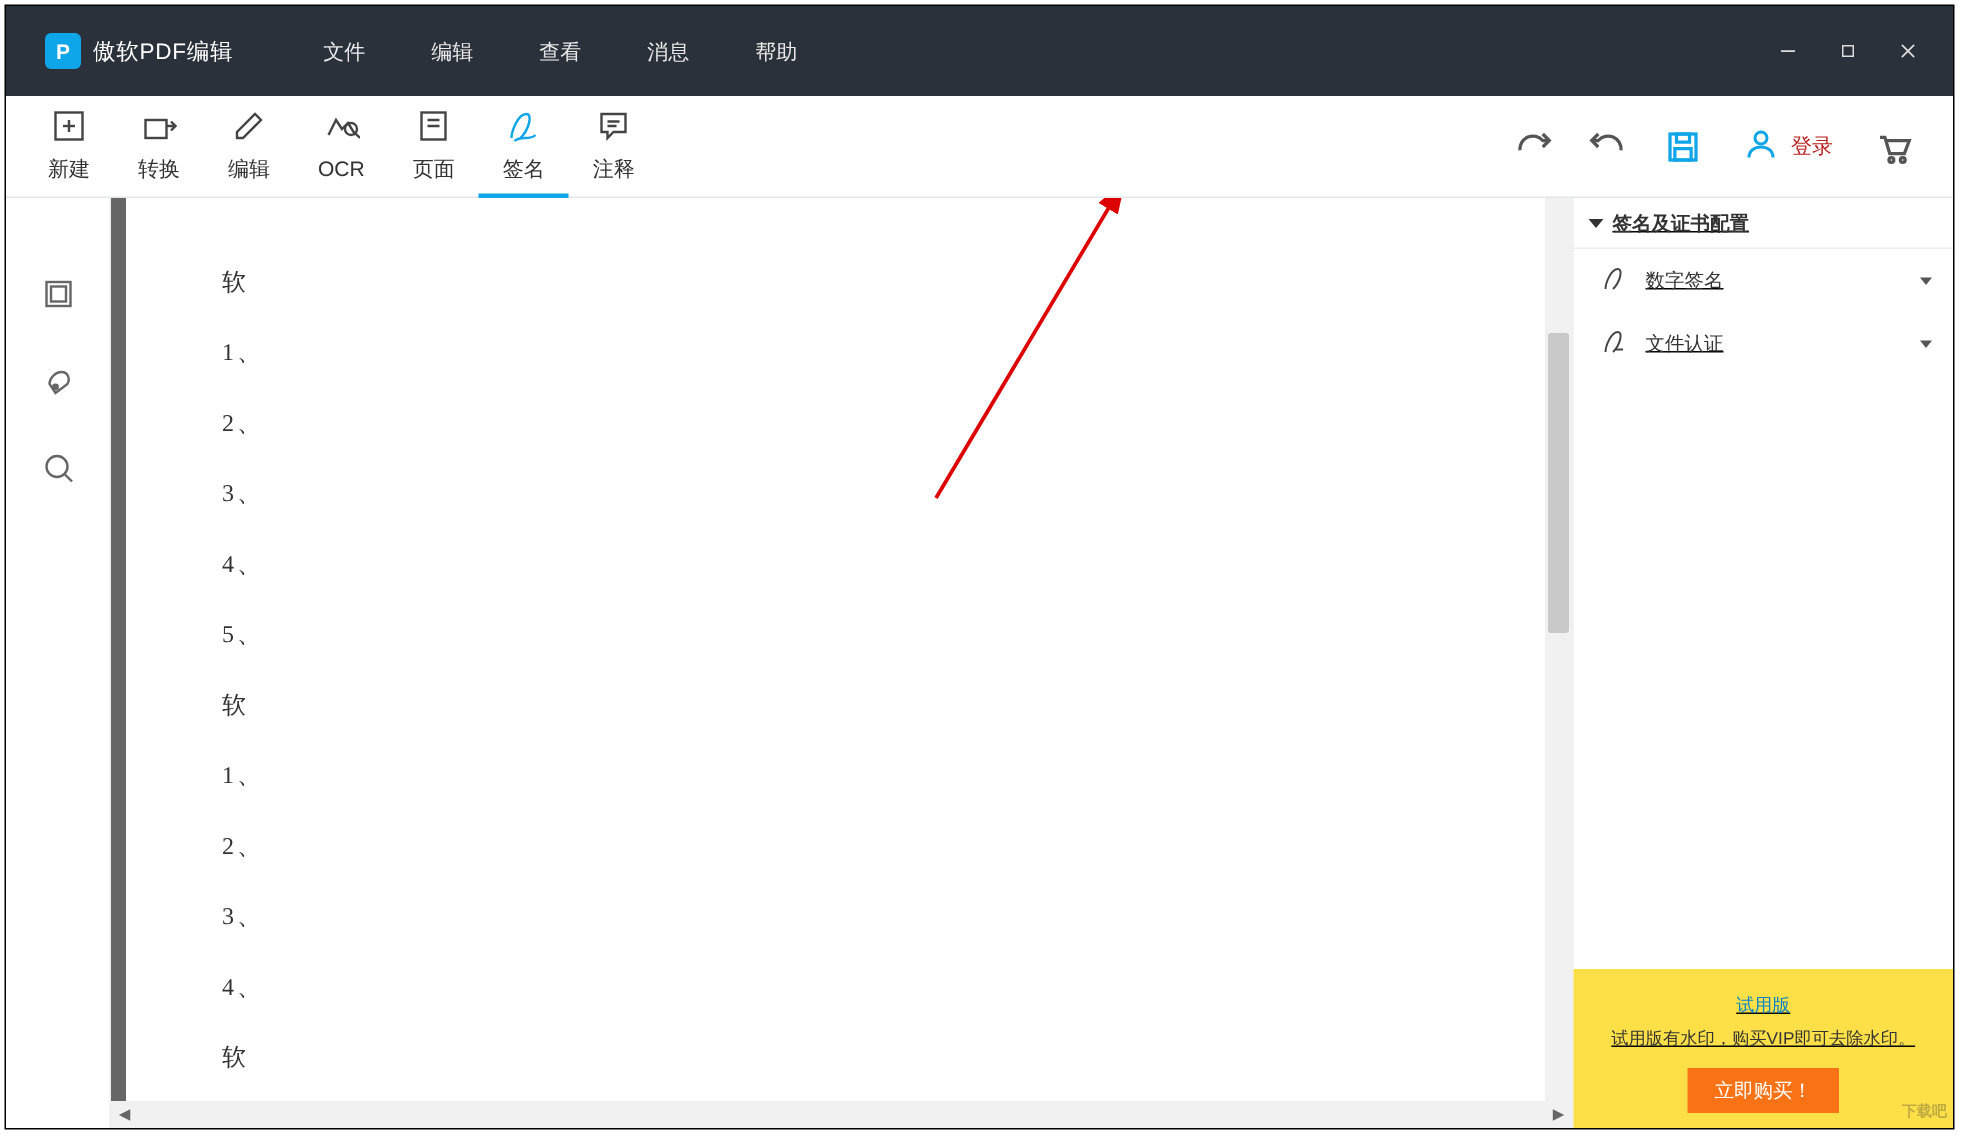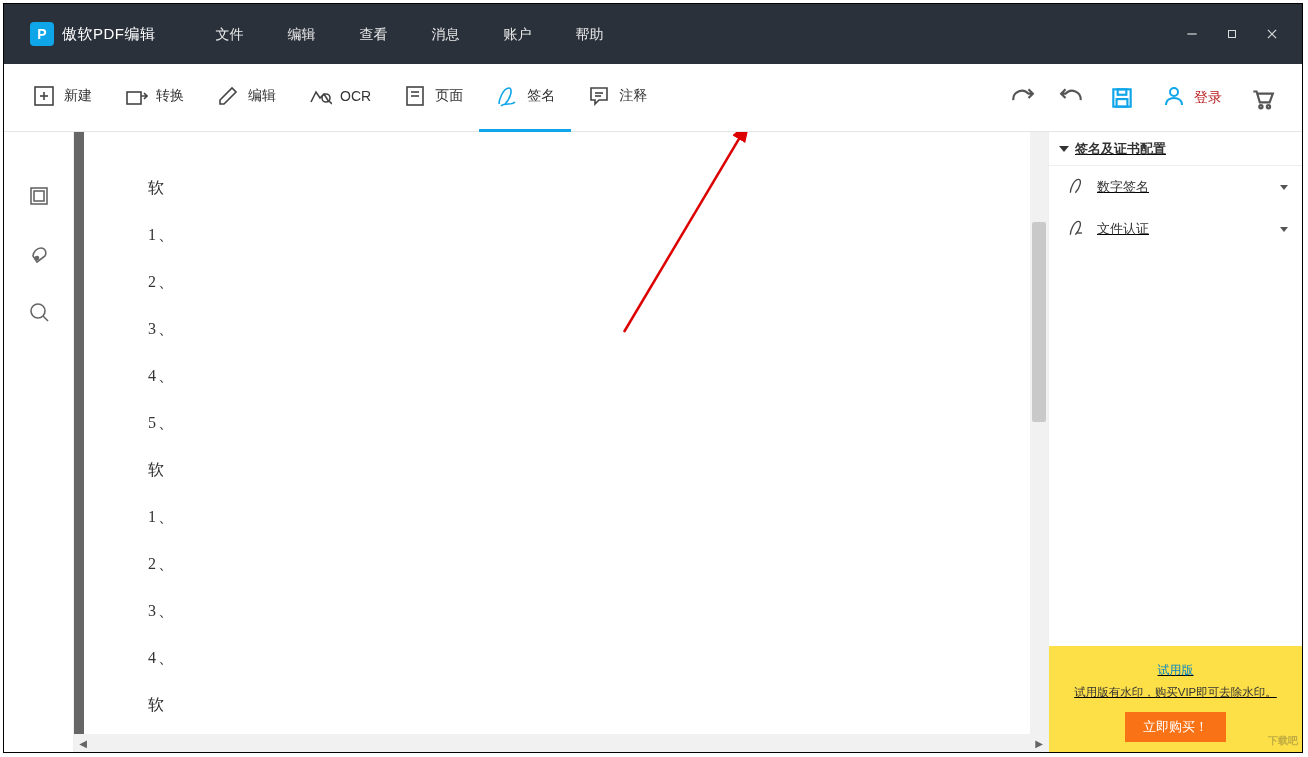--- a/index.html
+++ b/index.html
@@ -12,21 +12,21 @@
   .logo-block { display: flex; align-items: center; gap: 8px; padding: 0 14px 0 26px; }
   .logo-ico { width: 24px; height: 24px; background: #0ea5e9; border-radius: 4px; display: flex; align-items: center; justify-content: center; color: #fff; font-weight: bold; font-size: 14px; }
   .app-title { font-size: 15px; font-weight: 400; letter-spacing: 0.5px; }
   .menu { display: flex; gap: 0; margin-left: 24px; }
   .menu-item { padding: 0 22px; font-size: 14px; color: #eaeaea; cursor: pointer; line-height: 60px; }
   .win-controls { margin-left: auto; display: flex; align-items: center; gap: 0; padding-right: 10px; }
   .wc-btn { width: 40px; height: 40px; display: flex; align-items: center; justify-content: center; color: #dcdcdc; cursor: pointer; }
 
   
   .toolbar { height: 68px; background: #fff; border-bottom: 1px solid #e4e6e8; display: flex; align-items: center; padding: 0 12px; gap: 0; }
-  .tool-btn { display: flex; flex-direction: row; align-items: center; gap: 8px; padding: 8px 16px; color: #333; font-size: 14px; cursor: pointer; position: relative; border-bottom: 3px solid transparent; height: 68px; }
+  .tool-btn { display: flex; flex-direction: column; align-items: center; gap: 8px; padding: 8px 16px; color: #333; font-size: 14px; cursor: pointer; position: relative; border-bottom: 3px solid transparent; height: 68px; }
   .tool-btn.active { border-bottom: 3px solid #0ea5e9; }
   .tool-ico { width: 24px; height: 24px; display: flex; align-items: center; justify-content: center; color: #555; }
   .tool-ico svg { width: 24px; height: 24px; stroke: #444; fill: none; stroke-width: 1.6; }
   .toolbar-spacer { flex: 1; }
   .toolbar-right { display: flex; align-items: center; gap: 14px; padding-right: 10px; }
   .tr-btn { width: 36px; height: 36px; display: flex; align-items: center; justify-content: center; cursor: pointer; }
   .tr-btn svg { width: 26px; height: 26px; stroke: #555; fill: none; stroke-width: 2; }
   .tr-btn.blue svg { stroke: #0ea5e9; }
   .login-btn { display: flex; align-items: center; gap: 8px; color: #b91c1c; font-size: 14px; cursor: pointer; padding: 6px 8px; }
   .login-btn svg { stroke: #0ea5e9; width: 24px; height: 24px; fill: none; stroke-width: 2; }
@@ -75,21 +75,20 @@
   <div class="titlebar">
     <div class="logo-block">
       <div class="logo-ico">P</div>
       <div class="app-title">傲软PDF编辑</div>
     </div>
     <div class="menu">
       <div class="menu-item">文件</div>
       <div class="menu-item">编辑</div>
       <div class="menu-item">查看</div>
       <div class="menu-item">消息</div>
-      <div class="menu-item">账户</div>
       <div class="menu-item">帮助</div>
     </div>
     <div class="win-controls">
       <div class="wc-btn">
           <svg viewBox="0 0 24 24" width="14" height="14">
             <line x1="4" y1="12" x2="20" y2="12" stroke="#dcdcdc" stroke-width="2"></line>
           </svg>
         </div>
       <div class="wc-btn">
           <svg viewBox="0 0 24 24" width="12" height="12">

